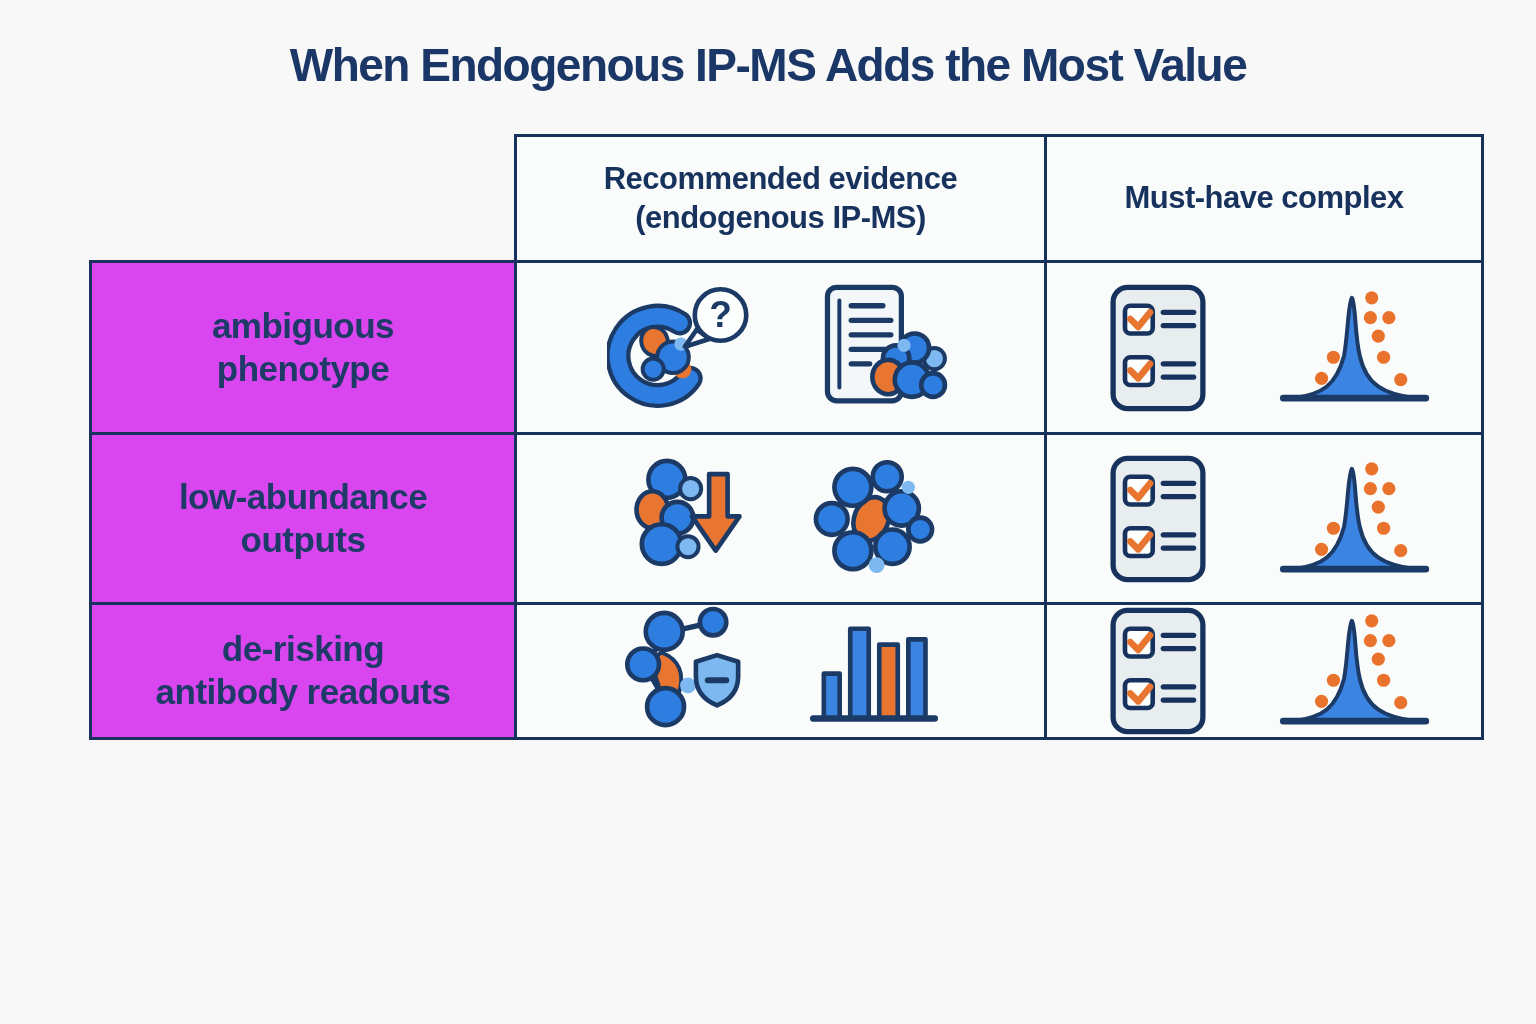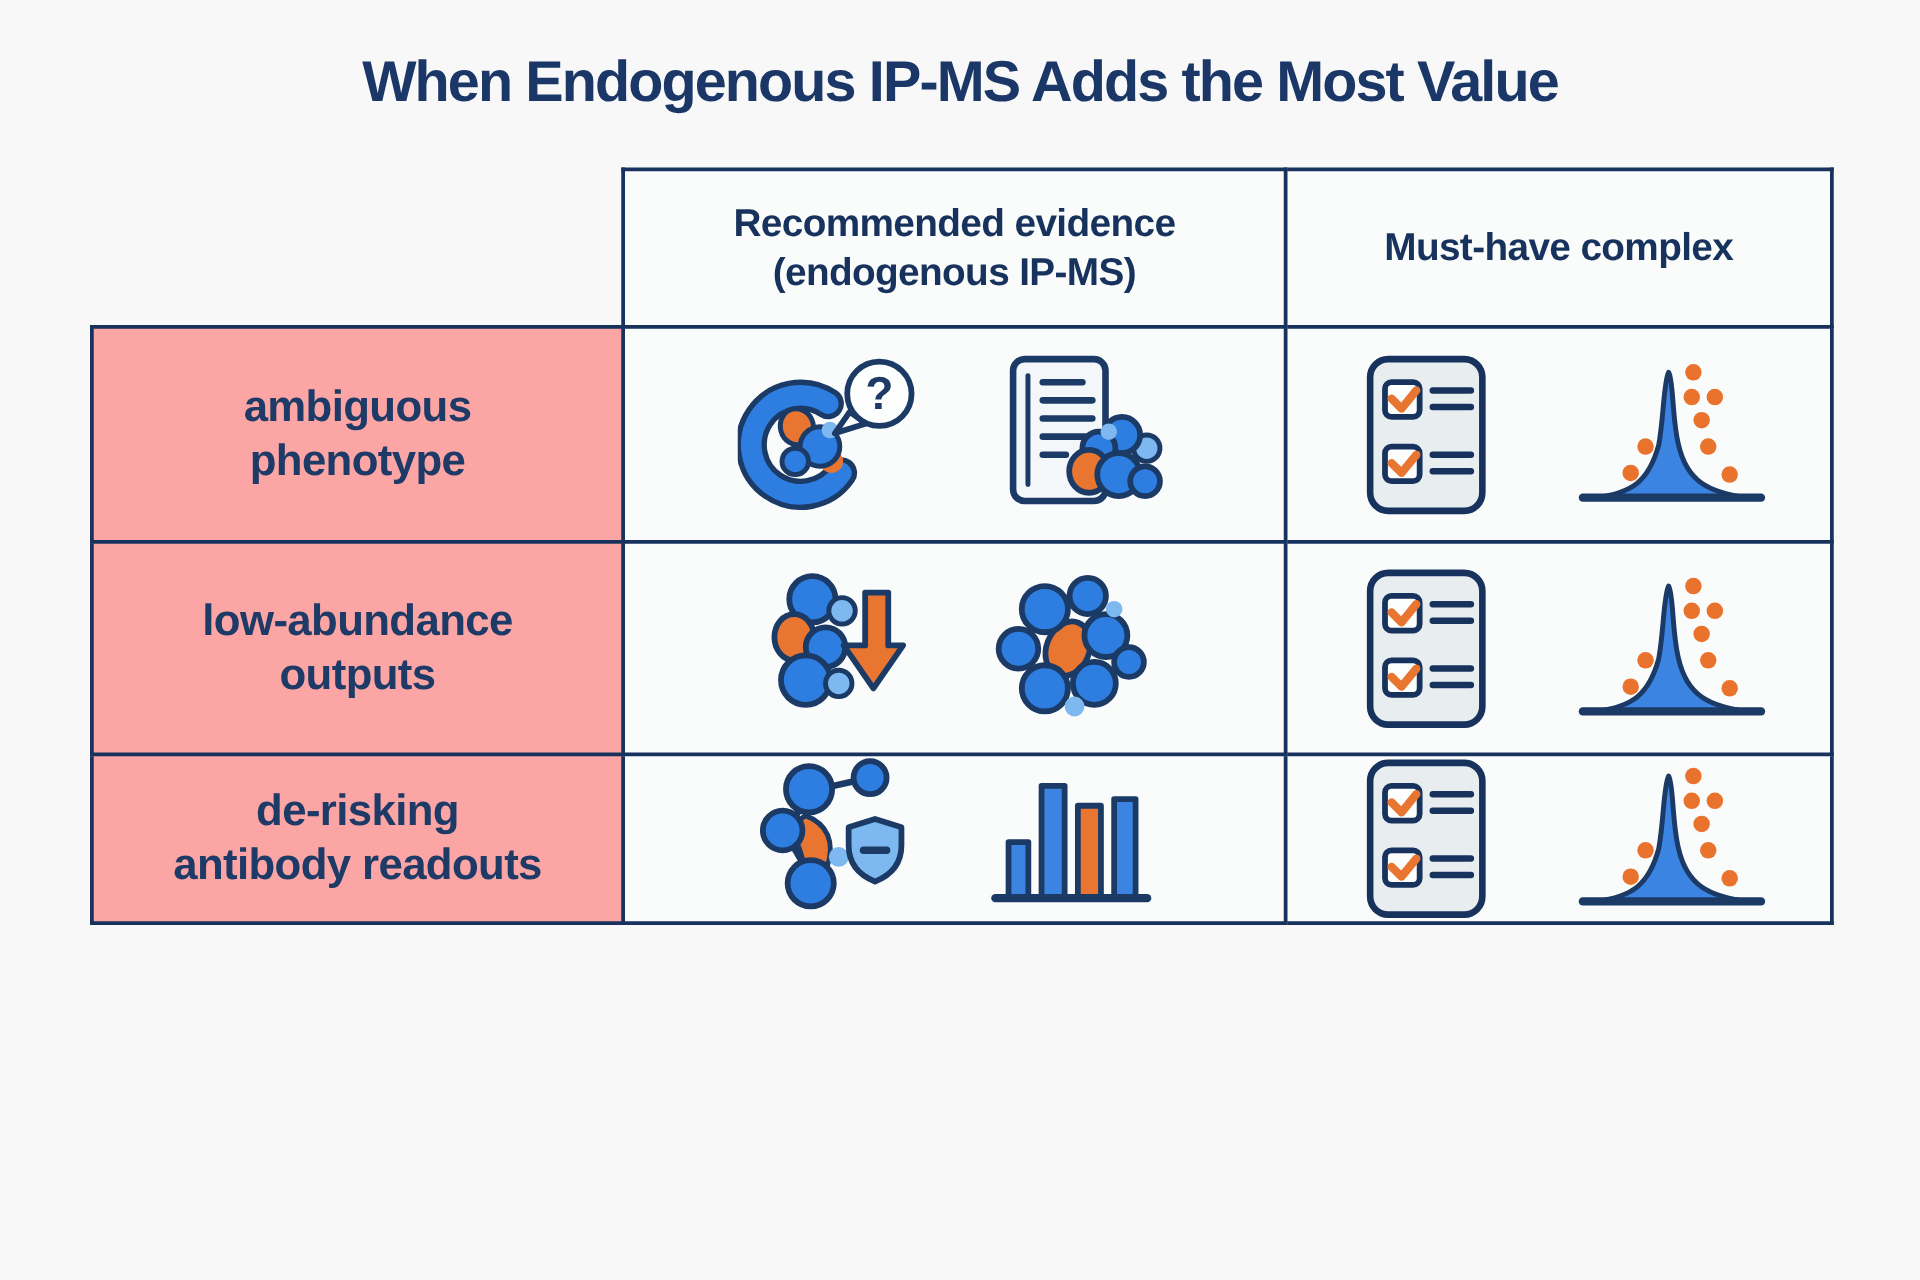--- a/index.html
+++ b/index.html
@@ -8,37 +8,37 @@
     background:#f7f8f7;
     font-family:"Liberation Sans", sans-serif;
   }
   .page-title{
     position:absolute;left:0;top:38px;width:1536px;
     text-align:center;margin:0;
     font-size:46px;font-weight:700;letter-spacing:-1.5px;
     color:#1b3767;
   }
   table.value-table{
-    position:absolute;left:72px;top:134px;width:1392px;
+    position:absolute;left:89px;top:134px;width:1392px;
     border-collapse:collapse;table-layout:fixed;
   }
   .value-table td,.value-table th{border:3px solid #17335d;padding:0;}
   .value-table td.corner{border:none;background:transparent;}
   .value-table th{
     background:#fafbfb;color:#17335d;
     font-size:31px;font-weight:700;letter-spacing:-0.5px;
     white-space:pre-line;line-height:1.25;vertical-align:middle;
   }
   tr.header-row{height:126px;}
   tr.data-row-0{height:172px;}
   tr.data-row-1{height:170px;}
   tr.data-row-2{height:173px;}
   tr.data-row-3{height:125px;}
   td.row-label{
-    background:#fca5a5;color:#1e3a66;text-align:center;vertical-align:middle;
+    background:#d946ef;color:#1e3a66;text-align:center;vertical-align:middle;
     font-size:35px;font-weight:700;letter-spacing:-0.5px;
     white-space:pre-line;line-height:1.22;
   }
   td.icon-cell{background:#fafbfb;vertical-align:middle;}
   .icon-wrap{display:flex;align-items:center;justify-content:center;gap:54px;height:100%;}
   svg.icon{height:132px;width:auto;display:block;}
   .defs{position:absolute;width:0;height:0;overflow:hidden;}
 </style>
 </head>
 <body>

